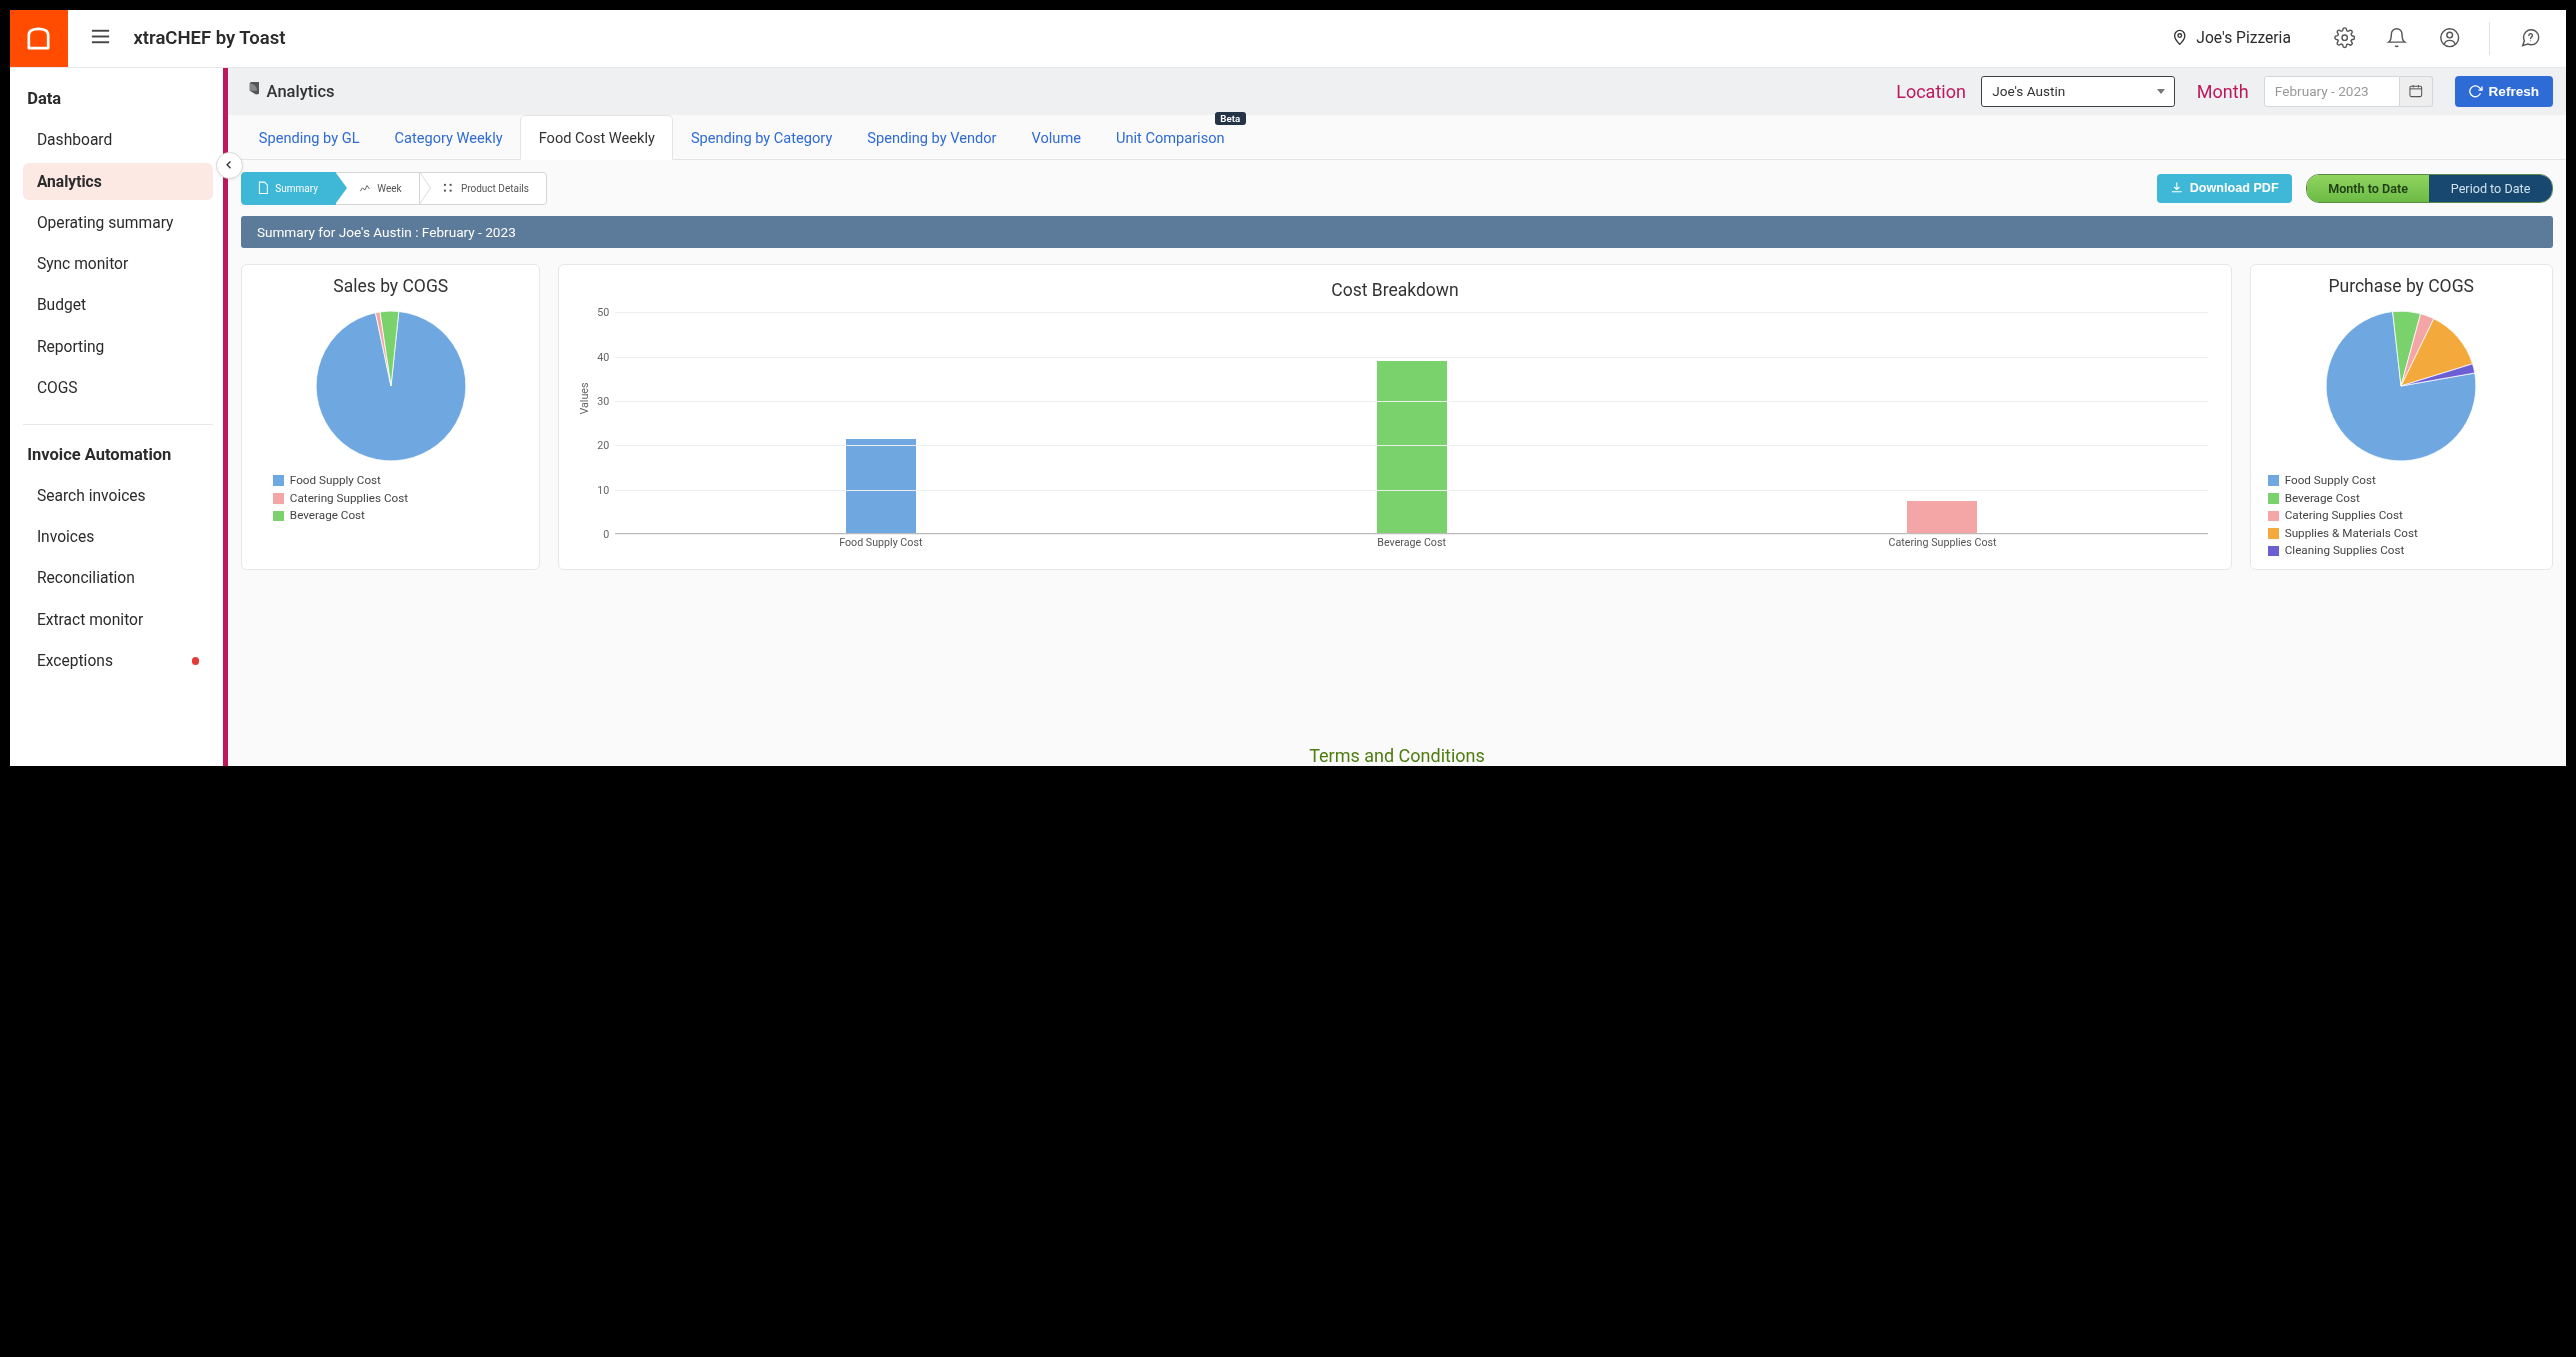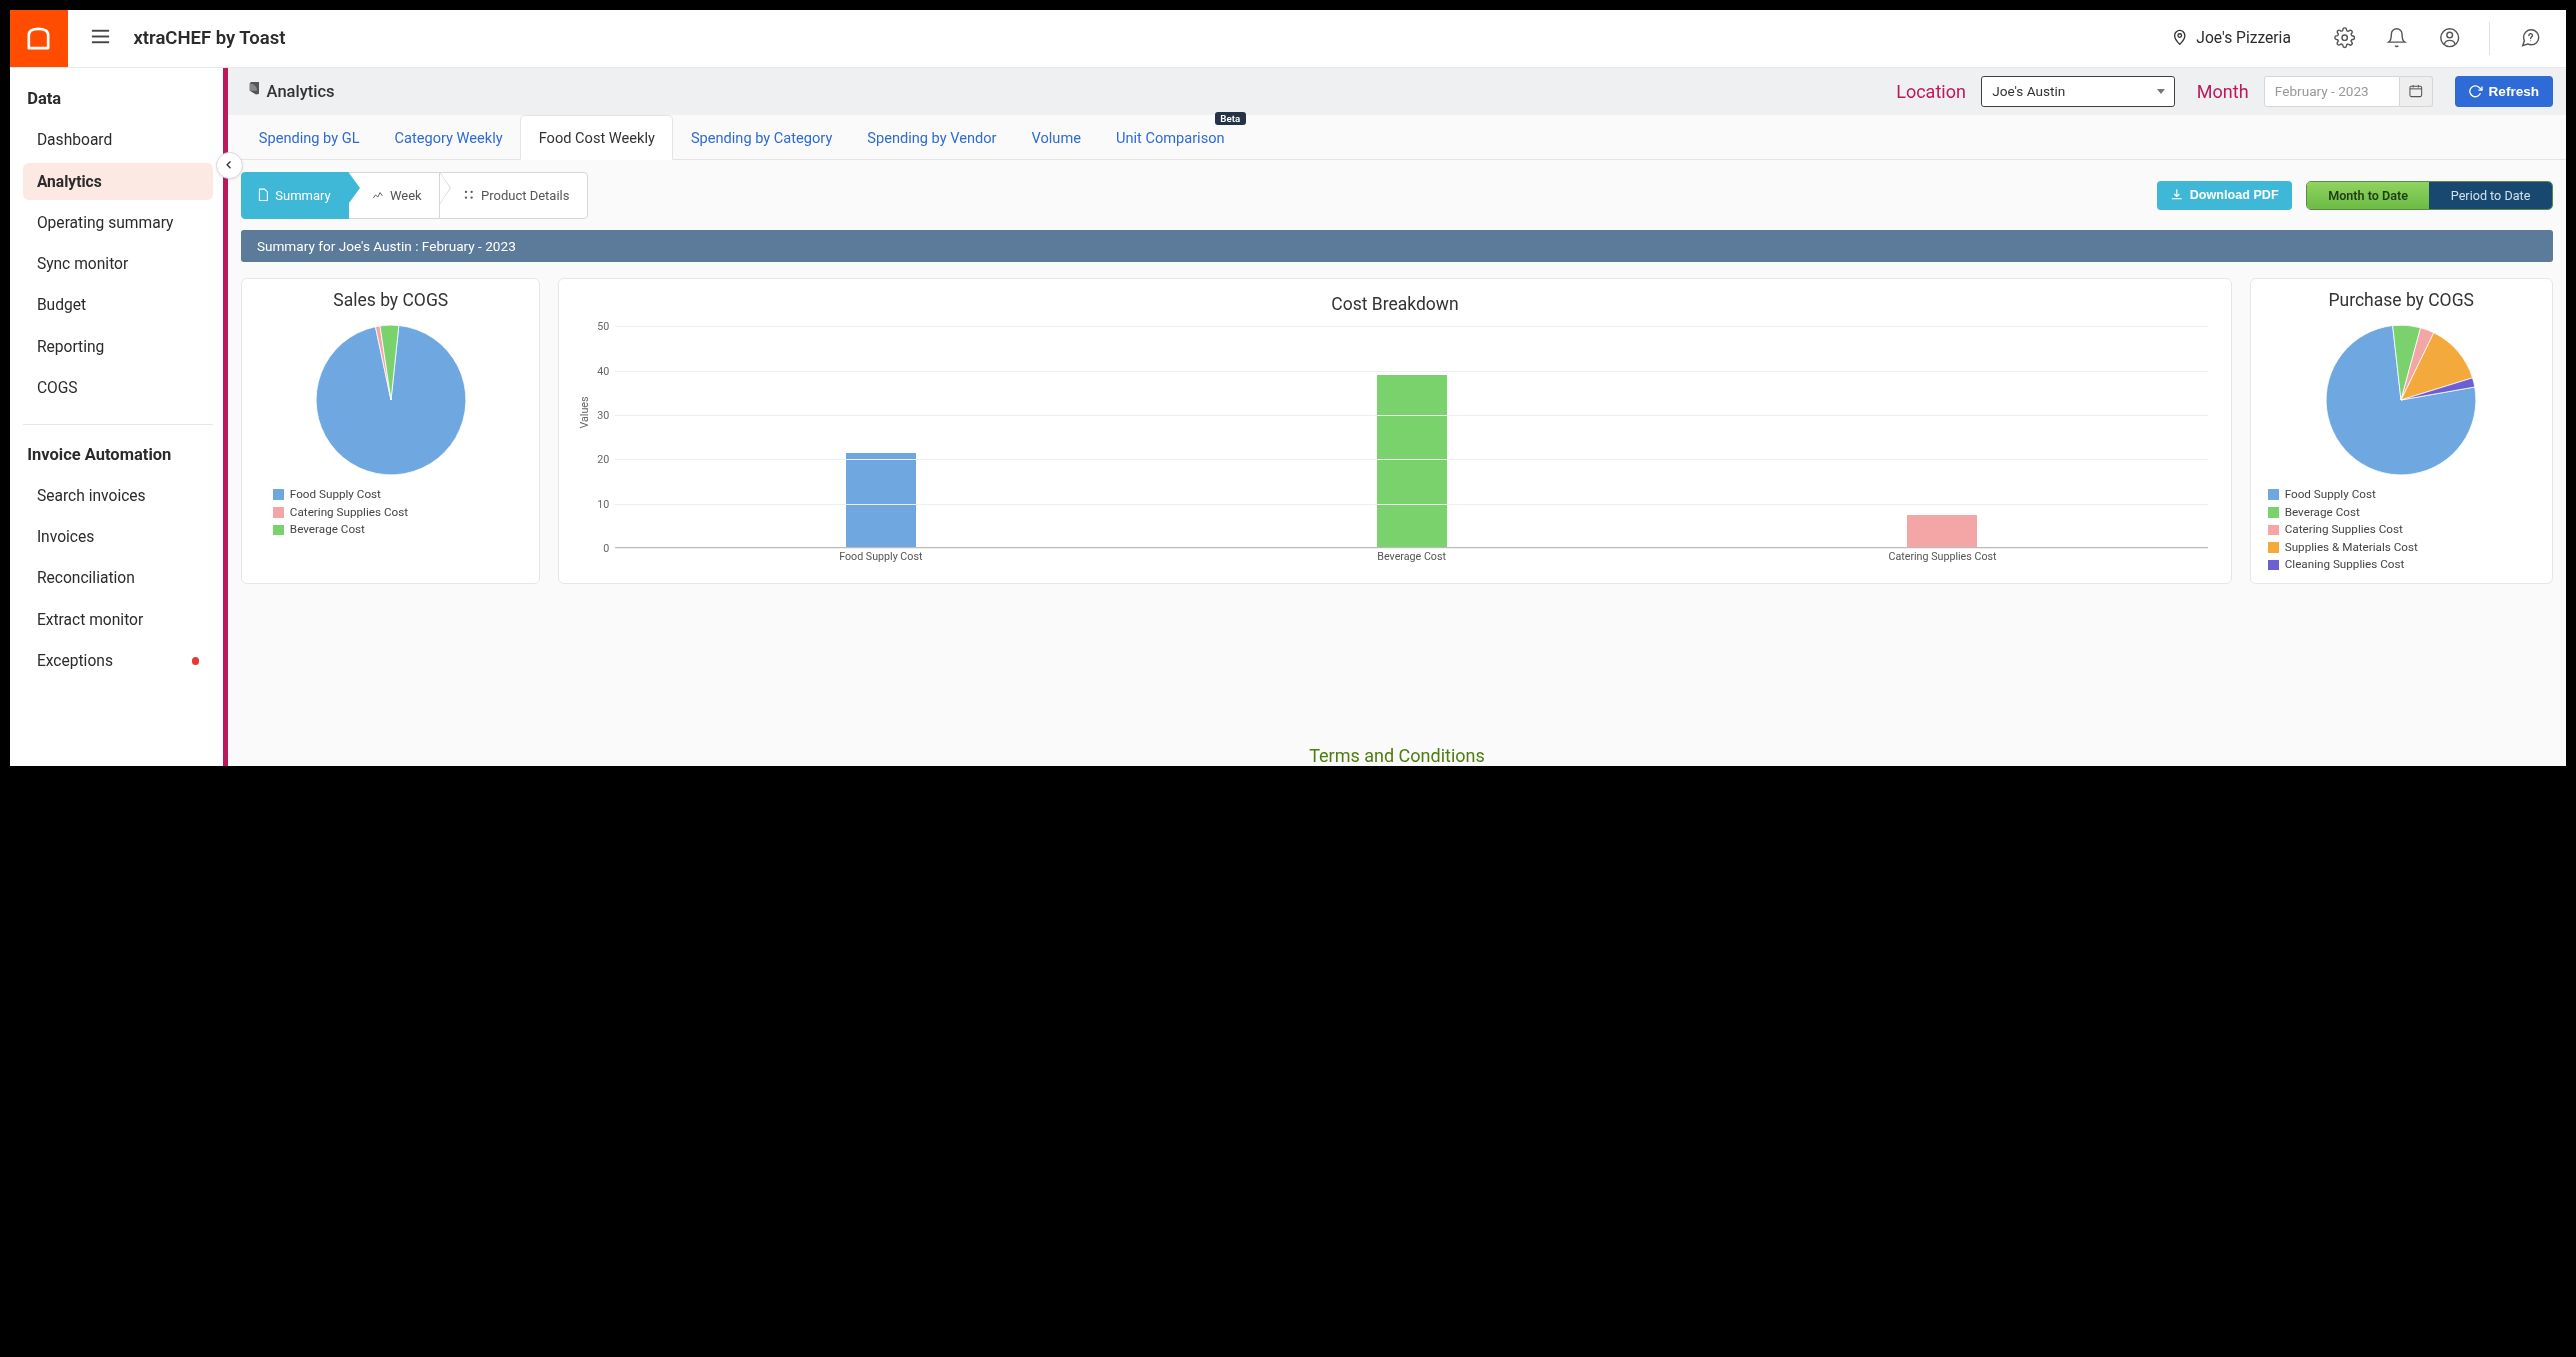--- a/index.html
+++ b/index.html
@@ -49,32 +49,32 @@
 
   
   .tabs-row { display:flex; align-items:flex-end; padding: 0 13.6px; background:#fafafa; border-bottom:1px solid #e4e4e4; position:relative;}
   .tab { padding:13.6px 17.5px 11.7px; font-size:14.6px; color:#2e6bd6; cursor:pointer; position:relative;}
   .tab.active { color:#333; background:#fff; border:1px solid #e4e4e4; border-bottom:1px solid #fff; border-radius:4.9px 4.9px 0 0; margin-bottom:-1px;}
   .beta-badge { position:absolute; top:-3.9px; right:-3.9px; background:#253347; color:#fff; font-size:9.7px; padding:1px 5.8px; border-radius:2.9px; font-weight:600;}
 
   
   .subtabs-row { display:flex; align-items:center; padding: 11.7px 13.6px; gap:0; justify-content:space-between;}
   .chev-group { display:flex; }
-  .chev { position:relative; height:47px; display:flex; align-items:center; padding:0 17.5px 0 21.4px; font-size:13px; color:#555; border:1px solid #d6d6d6; background:#fff; cursor:pointer; margin-left:-1px;}
+  .chev { position:relative; height:33px; display:flex; align-items:center; padding:0 17.5px 0 21.4px; font-size:10px; color:#555; border:1px solid #d6d6d6; background:#fff; cursor:pointer; margin-left:-1px;}
   .chev:first-child { border-radius:3.9px 0 0 3.9px; margin-left:0; padding-left:13.6px;}
   .chev:last-child { border-radius:0 3.9px 3.9px 0;}
   .chev.active { background:#3fb8d8; color:#fff; border-color:#3fb8d8; z-index:1;}
   .chev.active::after { content:""; position:absolute; right:-11.7px; top:0; width:0; height:0; border-top:15.6px solid transparent; border-bottom:15.6px solid transparent; border-left:11.7px solid #3fb8d8; z-index:2;}
   .chev:not(.active):not(:last-child)::after { content:""; position:absolute; right:-10.7px; top:0; width:0; height:0; border-top:15.6px solid transparent; border-bottom:15.6px solid transparent; border-left:10.7px solid #fff; z-index:2;}
   .chev:not(.active):not(:last-child)::before { content:""; position:absolute; right:-11.7px; top:-1px; width:0; height:0; border-top:16.5px solid transparent; border-bottom:16.5px solid transparent; border-left:11.7px solid #d6d6d6; z-index:1;}
   .chev svg{width:13.6px;height:13.6px;margin-right:5.8px;fill:currentColor;}
   .right-actions { display:flex; gap:13.6px; align-items:center;}
   .dl-btn{ background:#3fb8d8; color:#fff; border:none; height:29px; padding:0 13.6px; border-radius:3.9px; font-size:12.6px; font-weight:600; display:flex; align-items:center; gap:5.8px; cursor:pointer;}
   .dl-btn svg{width:13.6px;height:13.6px;fill:#fff;}
-  .toggle-seg { display:flex; border-radius:5px; overflow:hidden; border:1px solid #5a8a4a;}
+  .toggle-seg { display:flex; border-radius:13px; overflow:hidden; border:1px solid #5a8a4a;}
   .seg{ height:27px; padding:0 21.4px; font-size:12.6px; display:flex; align-items:center; cursor:pointer;}
   .seg.mtd { background:linear-gradient(#8fd45f,#6cbb45); color:#1f3d14; font-weight:600;}
   .seg.ptd { background:#18486f; color:#cfe2f0;}
 
   
   .sum-banner { background:#5c7a99; color:#fff; padding:7.8px 15.6px; font-size:13.6px; margin: 0 13.6px; border-radius:2.9px;}
 
   
   .cards { display:flex; gap:17.5px; padding:15.6px 13.6px; }
   .card { background:#fff; border:1px solid #e6e6e6; border-radius:5.8px; padding:11.7px 13.6px 9.7px; display:flex; flex-direction:column; align-items:center;}

